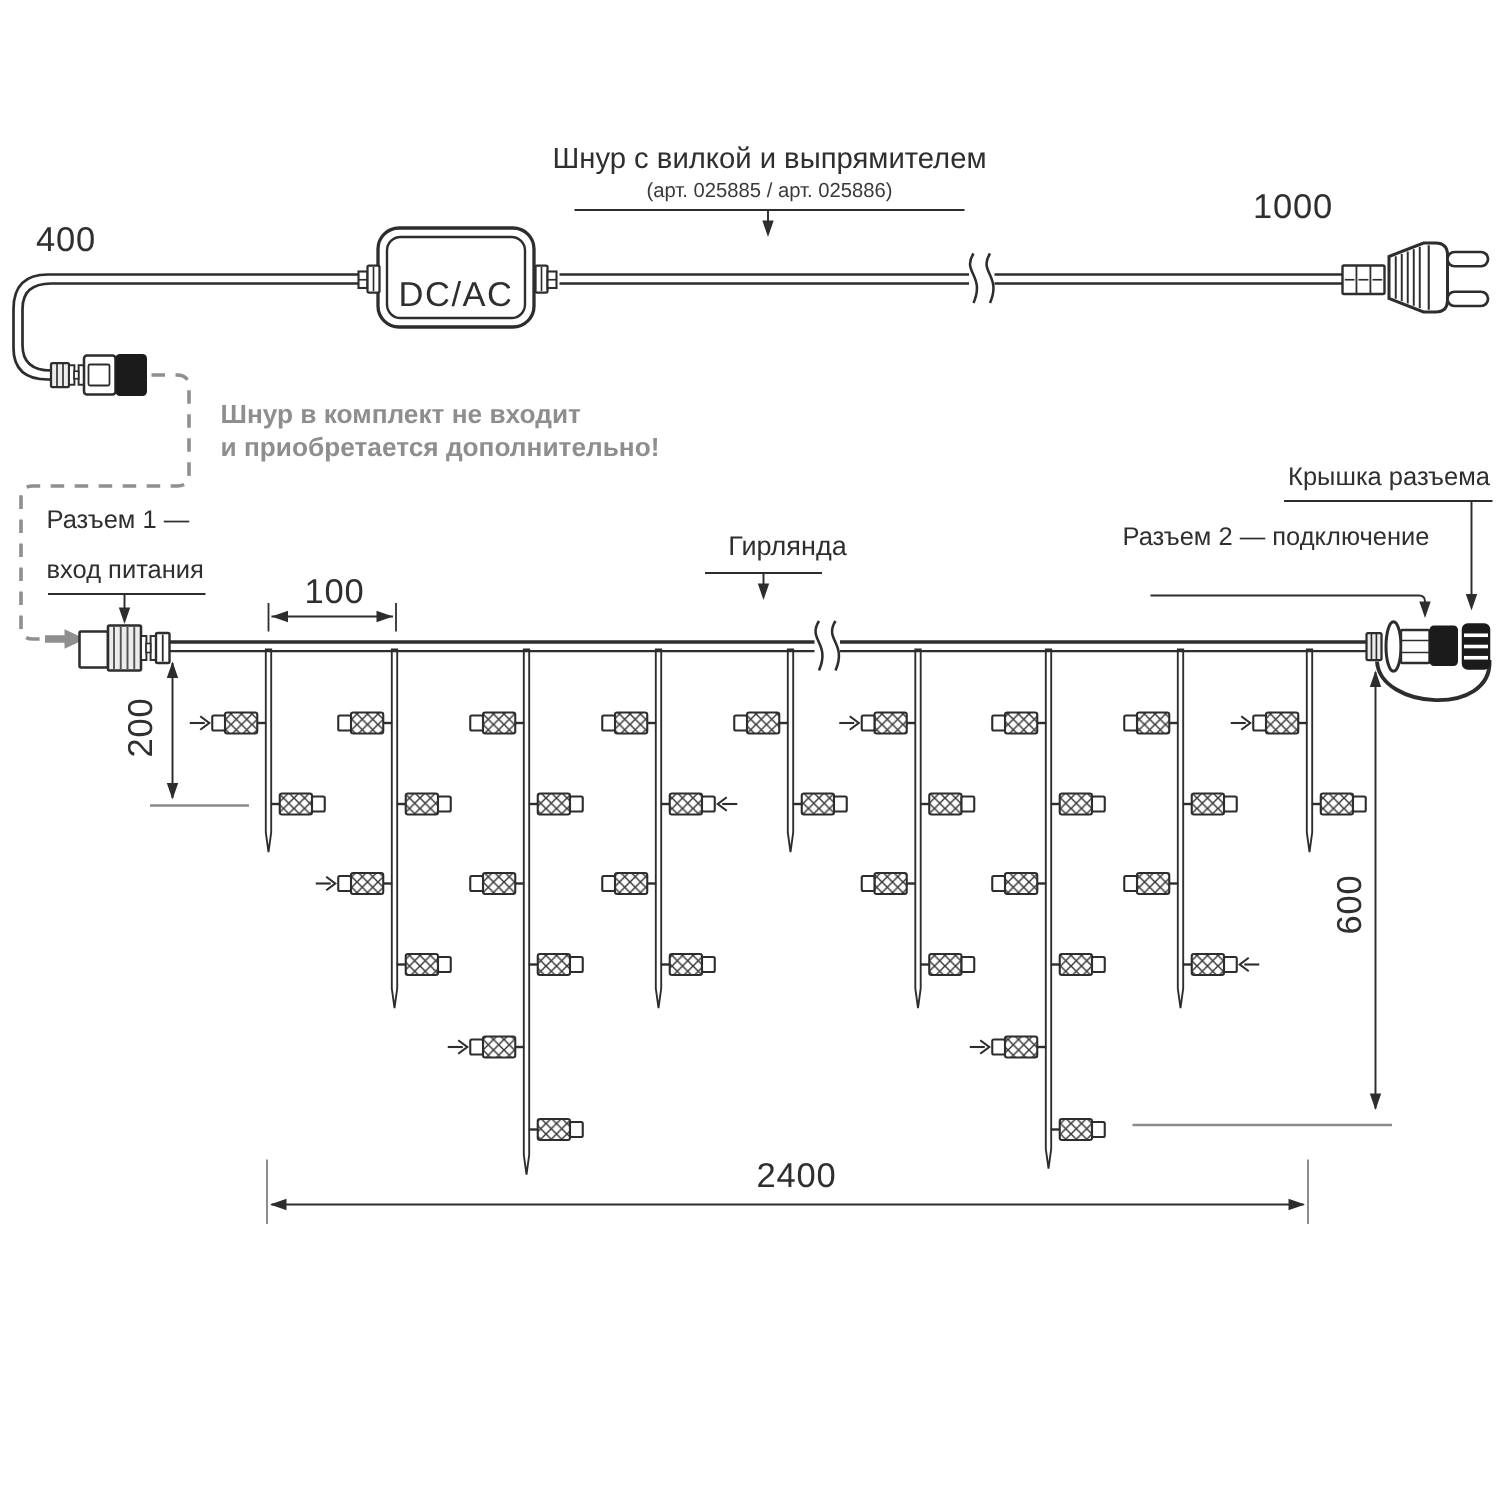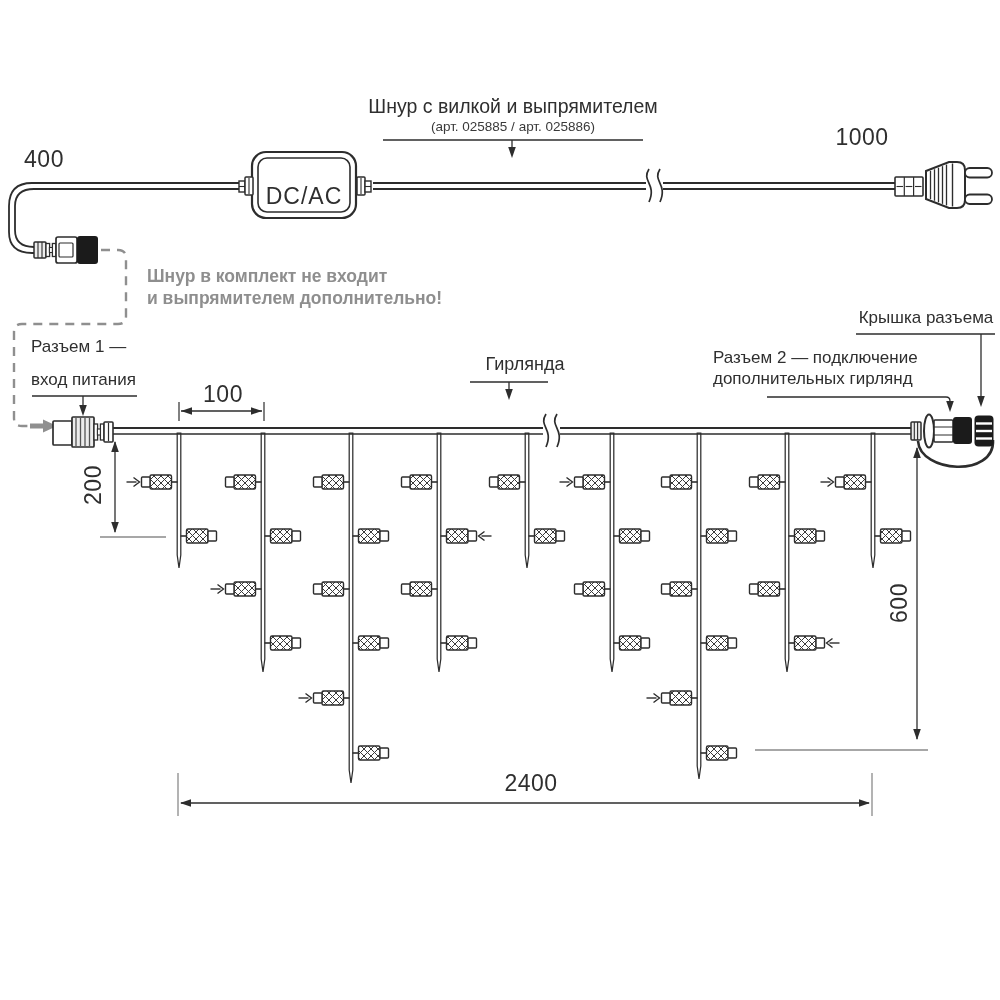--- a/index.html
+++ b/index.html
@@ -10,21 +10,21 @@
   .num{font-size:23px;font-weight:400;letter-spacing:0.5px;text-align:center;}
   .ttl{font-size:19.5px;text-align:center;}
   .sub{font-size:13.5px;text-align:center;}
   .ann{font-size:17px;}
   .note{font-size:17.5px;font-weight:600;color:#8e8e8e;}
   .rot{transform:rotate(-90deg);transform-origin:center center;display:flex;
        align-items:center;justify-content:center;}
   .dcac{display:flex;align-items:center;justify-content:center;font-size:23px;
         letter-spacing:1px;}
   .ctr{text-align:center;}
-  .rgt{}
+  .rgt{text-align:right;}
 </style>
 </head>
 <body>
 
 <div id="stage">
   <svg id="diagram" width="1000" height="1000" viewBox="0 0 1000 1000">
     <defs>
       <pattern id="xh" width="7" height="7" patternUnits="userSpaceOnUse">
         <rect width="7" height="7" fill="white"></rect>
         <path d="M0,0 L7,7 M7,0 L0,7" stroke="#3a3a3a" stroke-width="1"></path>
@@ -389,24 +389,23 @@
         </g>
       </g>
     </svg>
 
   <div class="lbl ttl" style="left:313px;top:95px;width:400px;">Шнур с вилкой и выпрямителем</div>
   <div class="lbl sub" style="left:313px;top:119px;width:400px;color:#3a3a3a;">(арт. 025885 / арт. 025886)</div>
   <div class="lbl num" style="left:8px;top:146px;width:72px;">400</div>
   <div class="lbl num" style="left:822px;top:124px;width:80px;">1000</div>
   <div class="lbl dcac" style="left:252px;top:152px;width:104px;height:48px;margin-top:20px;">DC/AC</div>
   <div class="lbl note" style="left:147px;top:266px;">Шнур в комплект не входит</div>
-  <div class="lbl note" style="left:147px;top:288px;">и выпрямителем дополнительно!</div>
+  <div class="lbl note" style="left:147px;top:288px;">и приобретается дополнительно!</div>
   <div class="lbl ann" style="left:31px;top:337px;">Разъем 1 —</div>
   <div class="lbl ann" style="left:31px;top:370px;">вход питания</div>
   <div class="lbl ann ctr" style="left:470px;top:354px;width:110px;font-size:18px;">Гирлянда</div>
   <div class="lbl ann rgt" style="left:713px;top:348px;width:240px;">Разъем 2 — подключение</div>
-  <div class="lbl ann rgt" style="left:713px;top:369px;width:240px;">дополнительных гирлянд</div>
   <div class="lbl ann ctr" style="left:855px;top:308px;width:142px;">Крышка разъема</div>
   <div class="lbl num" style="left:182px;top:381px;width:82px;">100</div>
   <div class="lbl num rot" style="left:53px;top:471px;width:80px;height:28px;">200</div>
   <div class="lbl num rot" style="left:859px;top:589px;width:80px;height:28px;">600</div>
   <div class="lbl num" style="left:481px;top:770px;width:100px;">2400</div>
 </div>
 
 </body></html>

